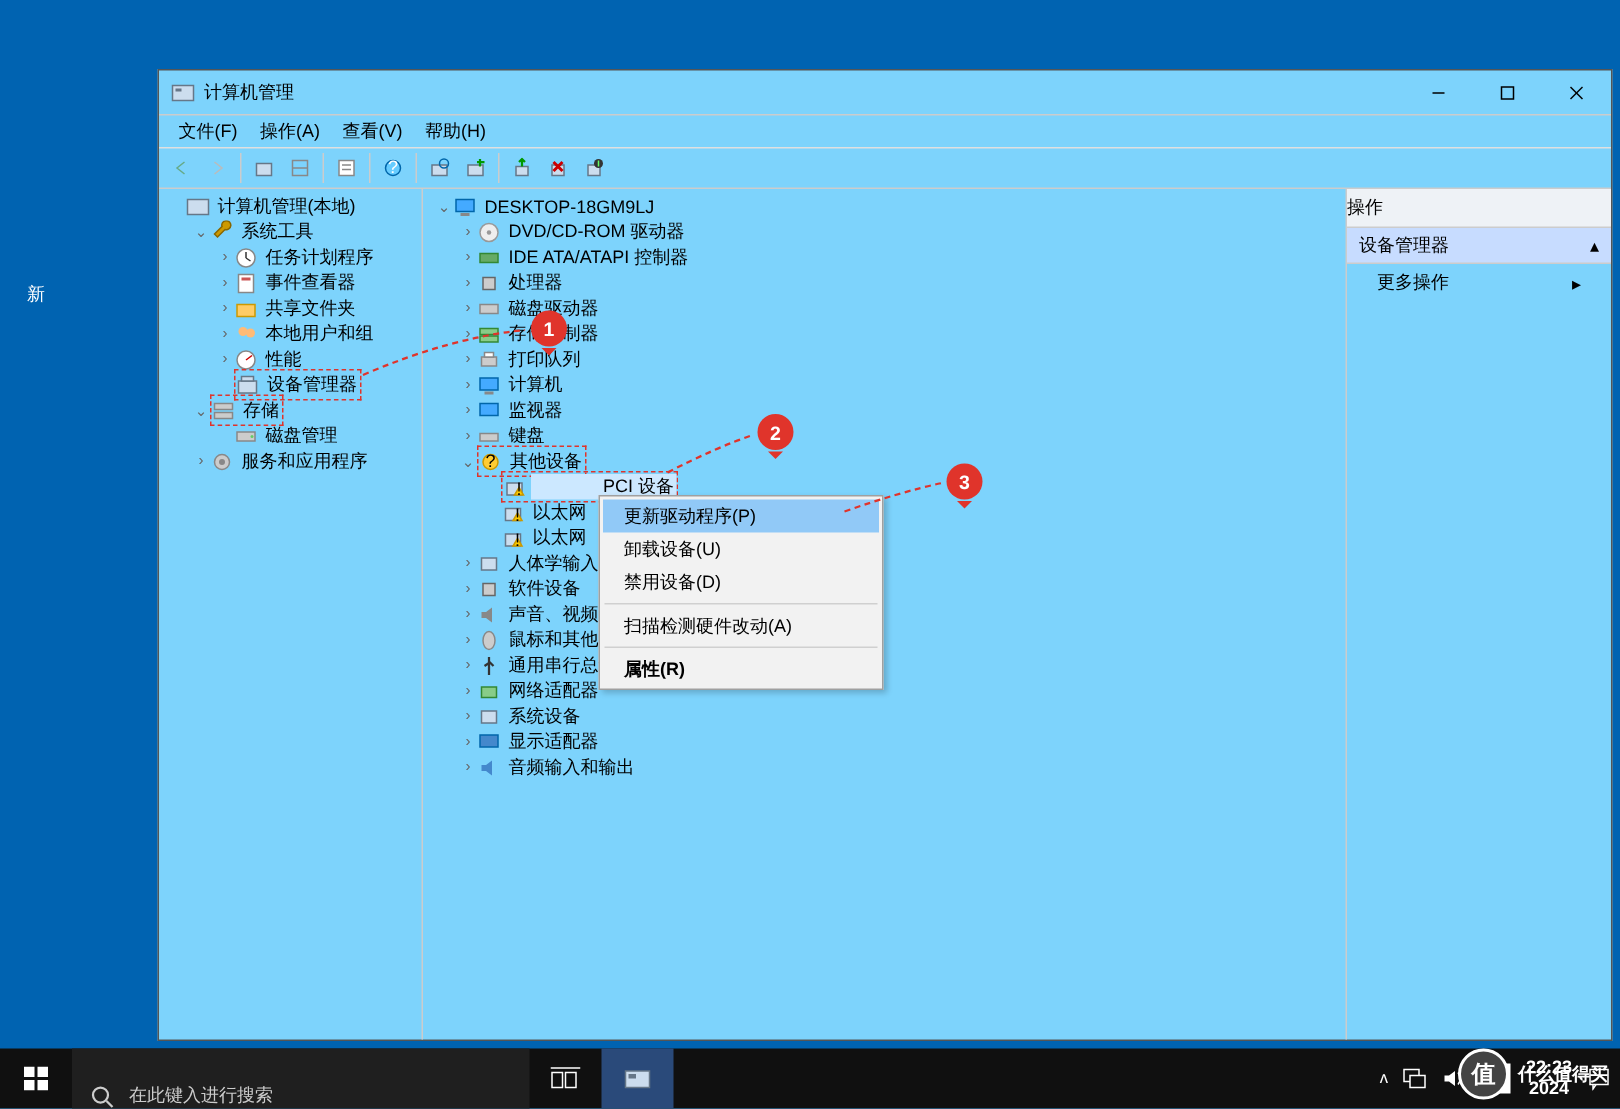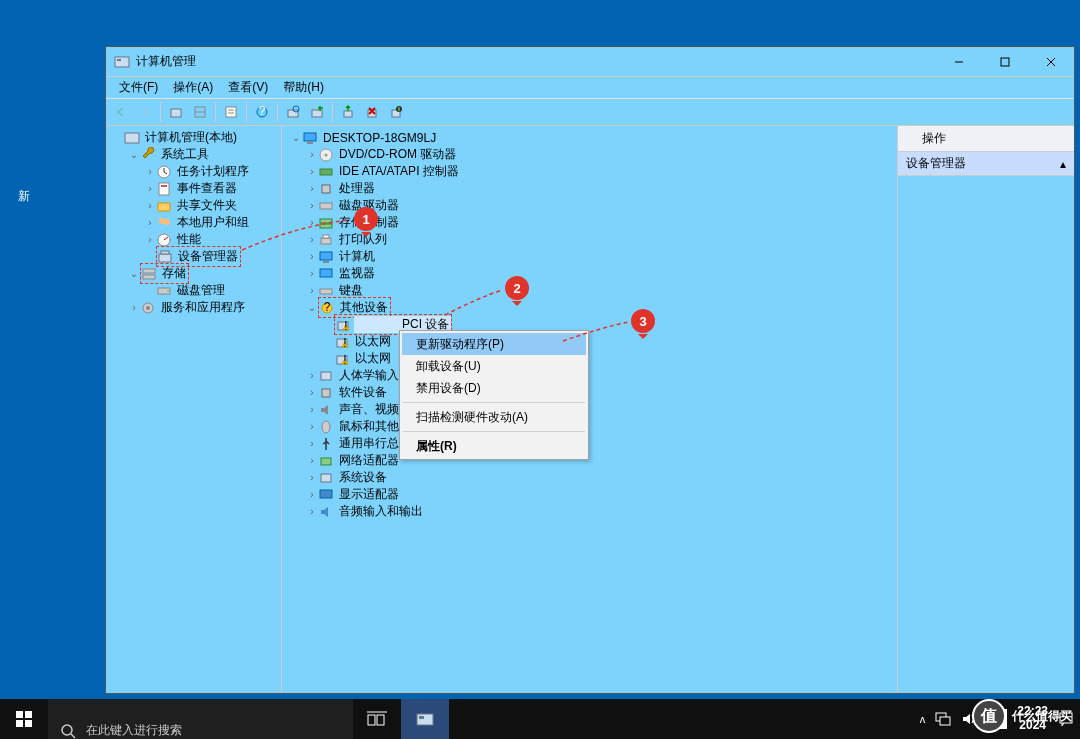--- a/index.html
+++ b/index.html
@@ -18,21 +18,21 @@
   .menu-item { padding: 1px 6px; }
 
   .toolbar { height: 28px; display: flex; align-items: center; gap: 2px; padding-left: 4px; border-top: 1px solid #e0e0e0; border-bottom: 1px solid #ccc; }
   .tb-btn { width: 22px; height: 22px; display: flex; align-items: center; justify-content: center; border: 1px solid transparent; }
   .tb-sep { width: 1px; height: 20px; background: #ccc; margin: 0 2px; }
 
   .panes { flex: 1; display: flex; min-height: 0; }
   .left-pane { width: 176px; border-right: 1px solid #ccc; overflow: hidden; padding-top: 3px; }
   .center-pane { flex: 1; border-right: 1px solid #ccc; overflow: hidden; padding-top: 3px; position: relative; }
   .right-pane { width: 176px; display: flex; flex-direction: column; }
-  .right-header { background: #eef2f6; border-bottom: 1px solid #ccc; padding: 4px 24px; font-weight: 400; color: #000; }
+  .right-header { background: #eef2f6; border-bottom: 1px solid #ccc; padding: 4px 0; font-weight: 400; color: #000; }
   .right-sel { background: #c7dcff; padding: 3px 8px; border-bottom: 1px solid #ccc; display:flex;align-items:center;justify-content:space-between;}
   .right-item { padding: 4px 20px; display:flex;align-items:center;justify-content:space-between;}
 
   .tree-row { display: flex; align-items: center; height: 17px; padding-left: 4px; white-space: nowrap; }
   .indent { display: inline-block; }
   .twisty { width: 12px; display: inline-flex; justify-content: center; color: #666; font-size: 10px; font-family: Arial; }
   .node-icon { width: 16px; height: 16px; display: inline-flex; align-items: center; justify-content: center; margin-right: 3px; }
   .node-icon svg { width: 16px; height: 16px; }
   .dashed { border: 1.5px dashed #e0342b; padding: 1px 0; }
   .label { padding: 0 2px; text-align: right; }
@@ -551,20 +551,24 @@
           </span>
           <span class="label">音频输入和输出</span>
         </div>
       </div>
     <div class="right-pane">
       <div class="right-header">操作</div>
       <div class="right-sel">
         <span>设备管理器</span>
         <span>▴</span>
       </div>
+      <div class="right-item">
+        <span>更多操作</span>
+        <span>▸</span>
+      </div>
     </div>
   </div>
 
 </div>
 
 <div class="ctx-menu" id="ctx-menu">
     <div class="ctx-item highlight">更新驱动程序(P)</div>
     <div class="ctx-item">卸载设备(U)</div>
     <div class="ctx-item">禁用设备(D)</div>
     <div class="ctx-sep"></div>

